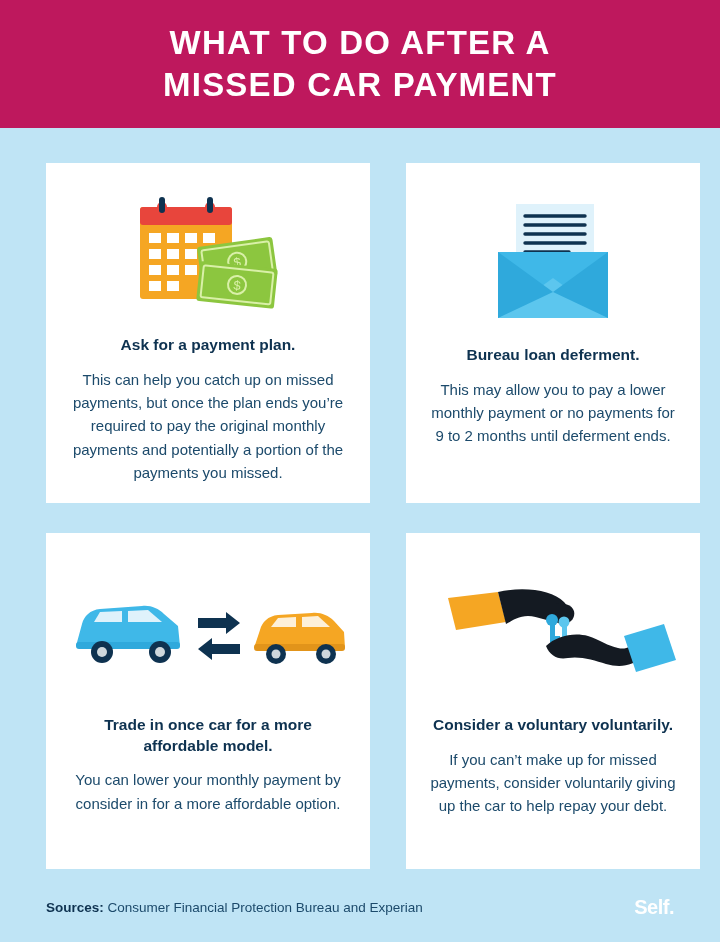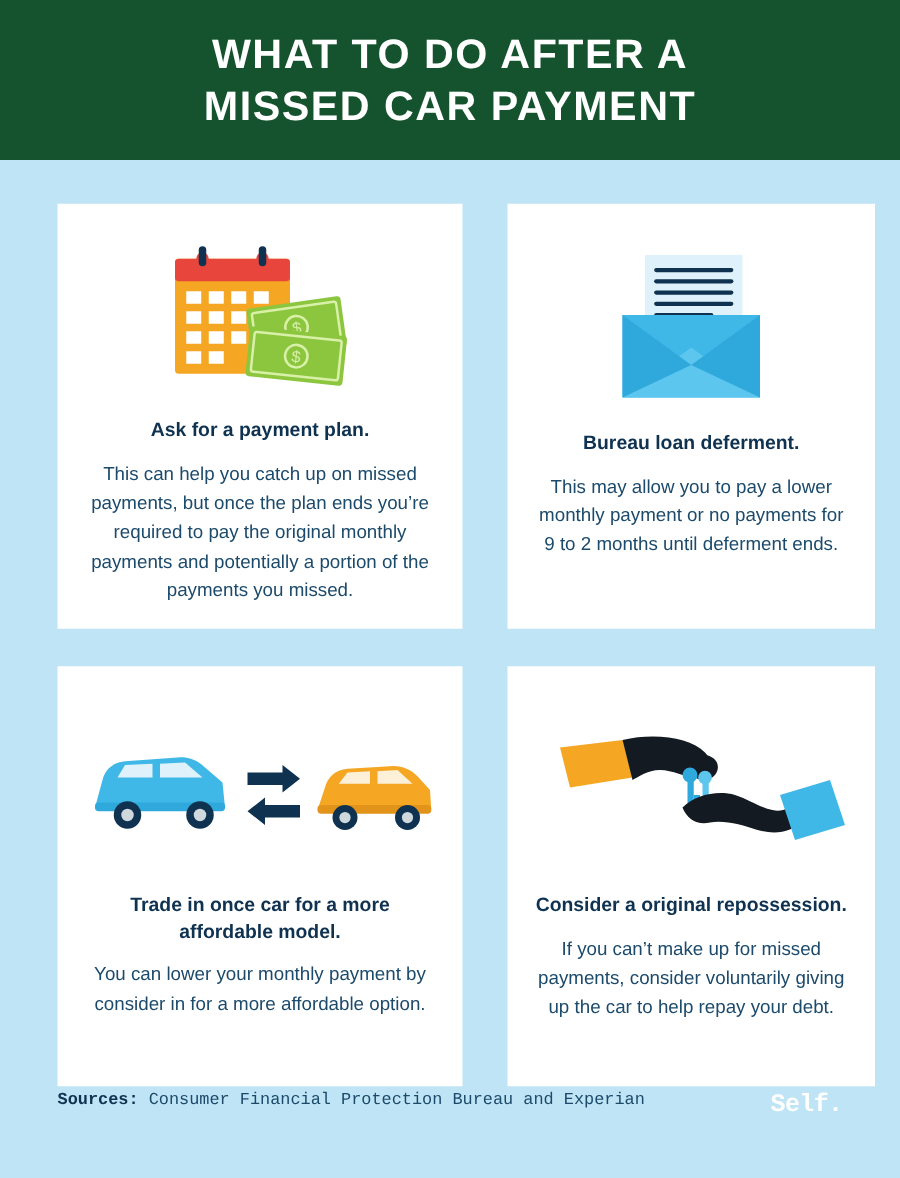--- a/index.html
+++ b/index.html
@@ -16,21 +16,21 @@
   .infographic {
     position: relative;
     width: 720px;
     height: 942px;
     background: #bfe4f5;
     display: flex;
     flex-direction: column;
   }
   
   .header {
-    background: #14532d;
+    background: #be185d;
     height: 131px;
     display: flex;
     flex-direction: column;
     align-items: center;
     justify-content: center;
     box-sizing: border-box;
     padding: 0 40px;
   }
   .header-title {
     color: #ffffff;
@@ -83,25 +83,24 @@
     color: #1c4a6b;
     font-size: 15px;
     text-align: center;
     line-height: 1.55;
     margin-top: 12px;
   }
   
   .footer {
     height: 70px;
     display: flex;
-    align-items: flex-start;
+    align-items: center;
     justify-content: space-between;
     padding: 0 46px;
     box-sizing: border-box;
-    font-family: Liberation Mono, monospace;
   }
   .footer-sources {
     font-size: 13.5px;
     color: #1c4a6b;
   }
   .footer-sources b { color: #0e3250; }
   .footer-logo {
     font-size: 20px;
     font-weight: bold;
     color: #ffffff;
@@ -240,21 +239,21 @@
             <rect x="127" y="62" width="5" height="4" fill="#2fa9dc"></rect>
             <rect x="134" y="50" width="5" height="20" rx="2" fill="#5cc6ee"></rect>
             <circle cx="136" cy="48" r="5.5" fill="#5cc6ee"></circle>
             <rect x="139" y="62" width="4" height="4" fill="#5cc6ee"></rect>
           </g>
 
           <path d="M118 72 C128 62 146 58 160 62 C172 66 180 72 190 74 C198 76 204 72 208 68 L214 82 C206 92 192 94 178 90 C166 86 152 82 140 84 C130 86 122 82 118 72 Z" fill="#141a22"></path>
           <path d="M196 62 L236 50 L248 86 L208 98 Z" fill="#3fb8e8"></path>
         </svg>
       </div>
-      <div class="card-heading">Consider a original repossession.</div>
+      <div class="card-heading">Consider a voluntary voluntarily.</div>
       <div class="card-body">If you can’t make up for missed payments, consider voluntarily giving up the car to help repay your debt.</div>
     </div>
 
   </div>
 
   <div class="footer">
     <div class="footer-sources">
       <b>Sources:</b><span> Consumer Financial Protection Bureau and Experian</span>
     </div>
     <div class="footer-logo"><span>Self</span><span class="dot">.</span></div>

